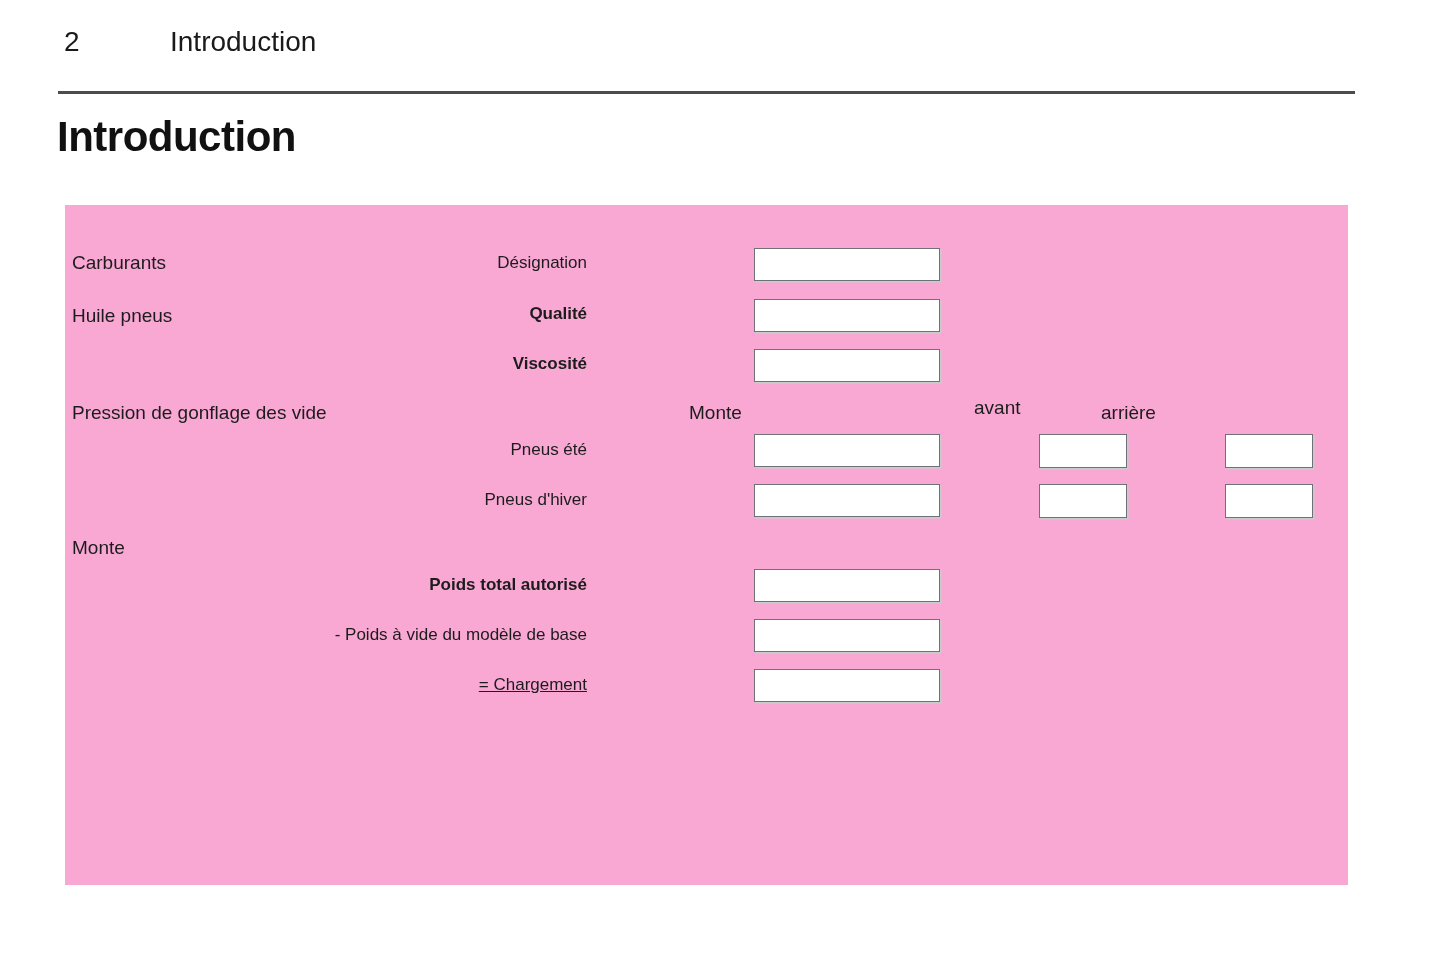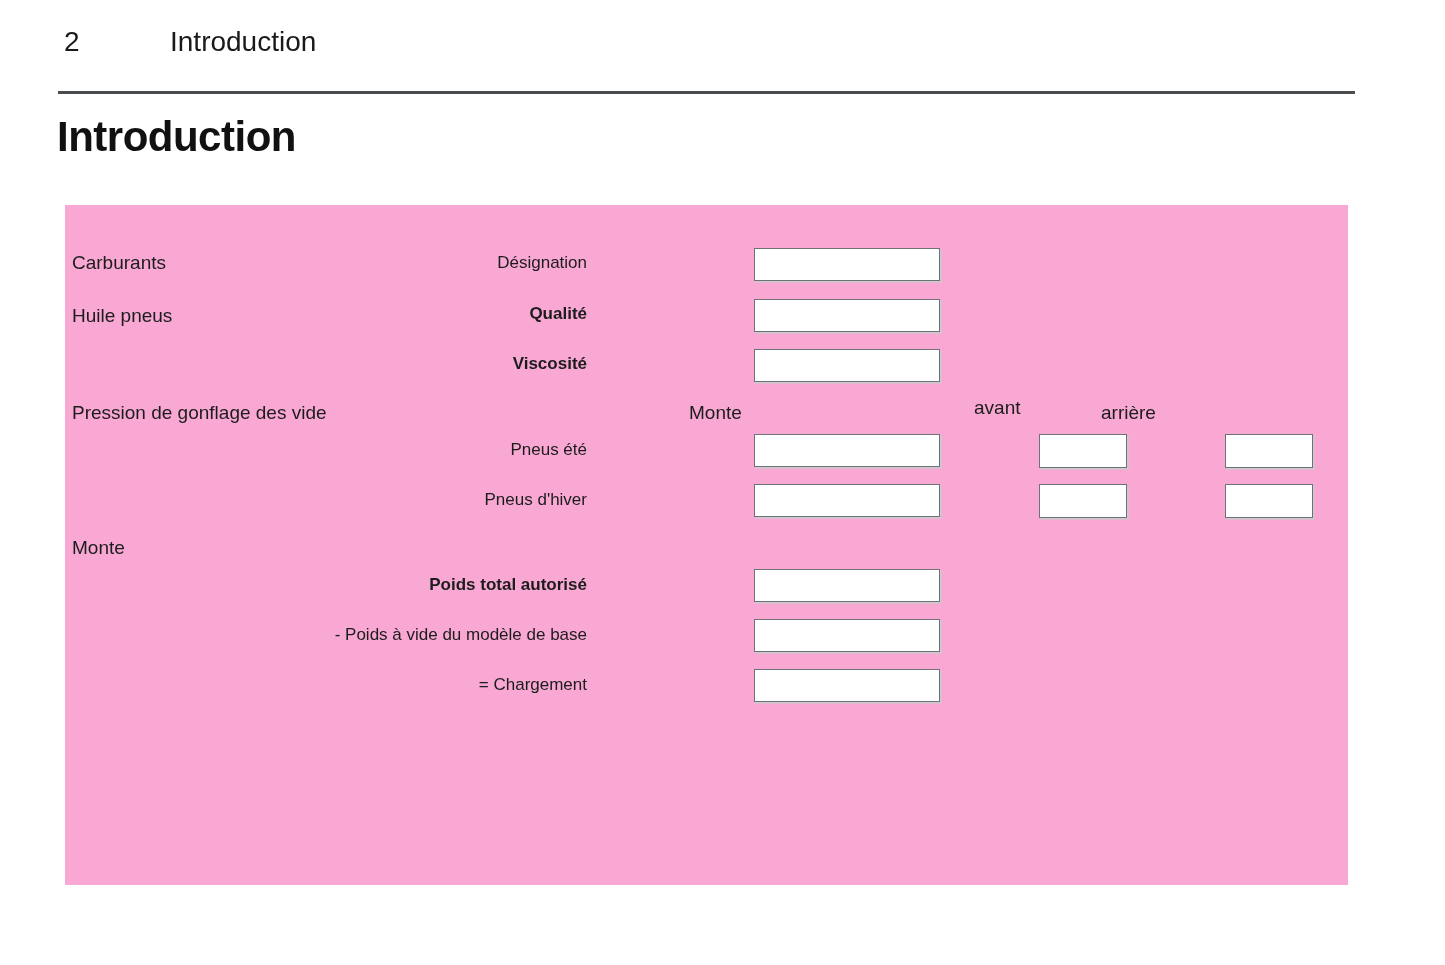--- a/index.html
+++ b/index.html
@@ -157,16 +157,16 @@
   <input class="box box-wide" style="top: 279px;" type="text" placeholder="">
   <input class="box box-narrow box-front" style="top: 279px;" type="text">
   <input class="box box-narrow box-rear" style="top: 279px;" type="text">
 
   <div class="field-label" style="top:370px;font-weight:bold;">Poids total autorisé</div>
   <input class="box box-wide" style="top: 364px;" type="text" placeholder="">
 
   <div class="field-label" style="top:420px;">- Poids à vide du modèle de base</div>
   <input class="box box-wide" style="top: 414px;" type="text" placeholder="">
 
-  <div class="field-label" style="top:470px;">= Chargement</div>
+  <div class="field-label" style="top:470px;text-decoration:underline;">= Chargement</div>
   <input class="box box-wide" style="top: 464px;" type="text" placeholder="">
 
 </div>
 
 </body></html>

